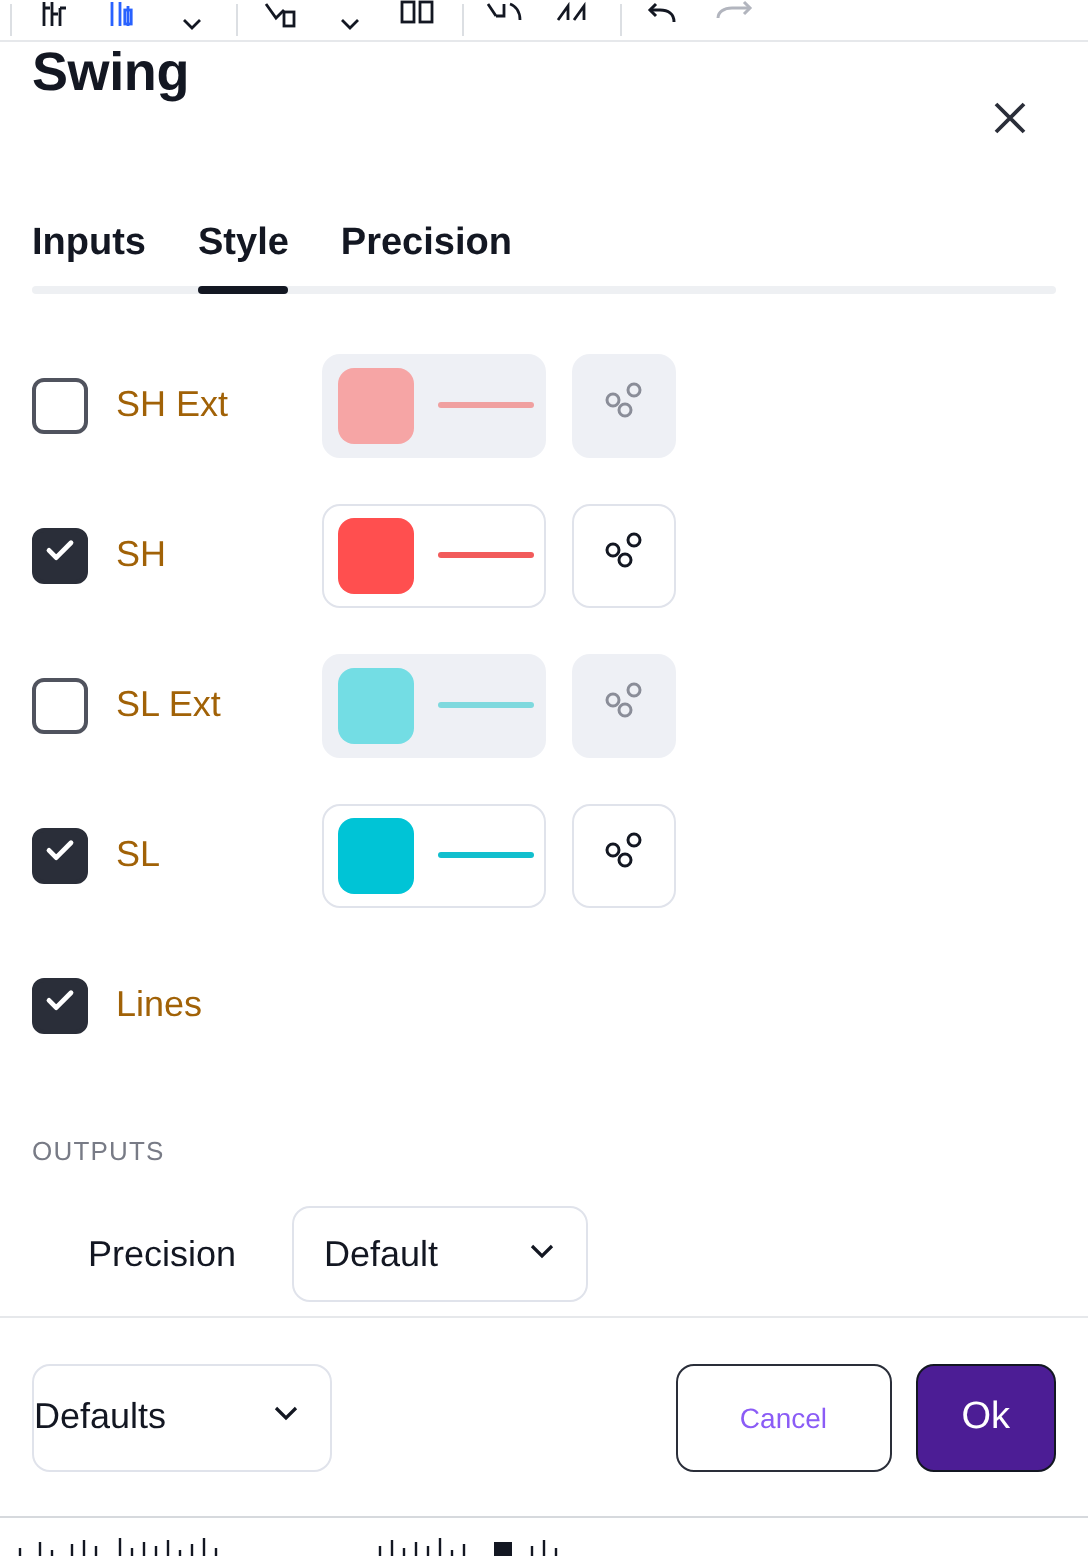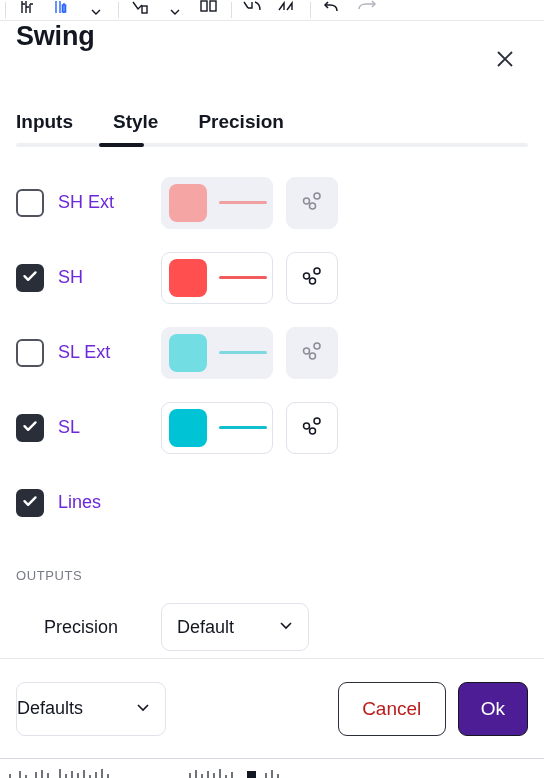--- a/index.html
+++ b/index.html
@@ -98,21 +98,21 @@
 
   
   .tabs-wrap {
     flex: none;
     position: relative;
     padding: 0 16px;
   }
   .tabs {
     display: flex;
     align-items: flex-end;
-    gap: 40px;
+    gap: 26px;
     height: 44px;
   }
   .tab {
     position: relative;
     font-size: 19px;
     font-weight: 700;
     color: #131722;
     padding-bottom: 10px;
     cursor: pointer;
     white-space: nowrap;
@@ -164,21 +164,21 @@
     flex: none;
   }
   .checkbox.checked {
     background: #2a2e39;
     border-color: #2a2e39;
   }
   .checkbox .tick { display: none; }
   .checkbox.checked .tick { display: block; }
   .row-label {
     font-size: 18px;
-    color: #6d28d9;
+    color: #a16207;
     font-weight: 400;
     white-space: nowrap;
   }
 
   .style-control {
     width: 112px;
     height: 52px;
     border-radius: 9px;
     background: #ffffff;
     border: 1px solid #e0e3eb;
@@ -253,21 +253,20 @@
     margin-top: 6px;
     text-align: center;
   }
   .precision-label {
     width: 130px;
     font-size: 18px;
     color: #131722;
     flex: none;
   }
   .select {
-    margin-left: 15px;
     width: 148px;
     height: 48px;
     border-radius: 9px;
     border: 1px solid #e0e3eb;
     background: #ffffff;
     display: flex;
     align-items: center;
     justify-content: space-between;
     padding: 0 13px 0 15px;
     cursor: pointer;
@@ -306,22 +305,22 @@
     color: #131722;
   }
   .footer-spacer { flex: 1; }
   .btn-cancel {
     height: 54px;
     min-width: 108px;
     padding: 0 22px;
     border-radius: 9px;
     border: 1px solid #2a2e39;
     background: #ffffff;
-    color: #b91c1c;
-    font-size: 19px;
+    color: #8b5cf6;
+    font-size: 14px;
     font-family: "Liberation Sans", sans-serif;
     cursor: pointer;
   }
   .btn-ok {
     height: 54px;
     min-width: 68px;
     padding: 0 22px;
     border-radius: 9px;
     border: 1px solid #131722;
     background: #4c1d95;

